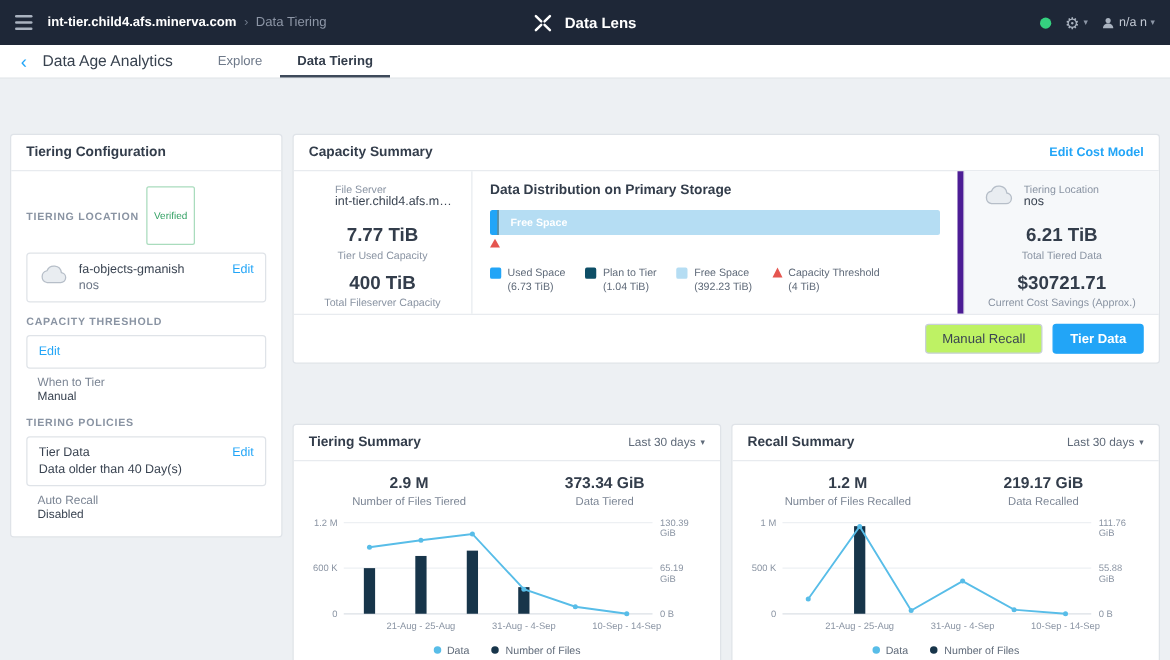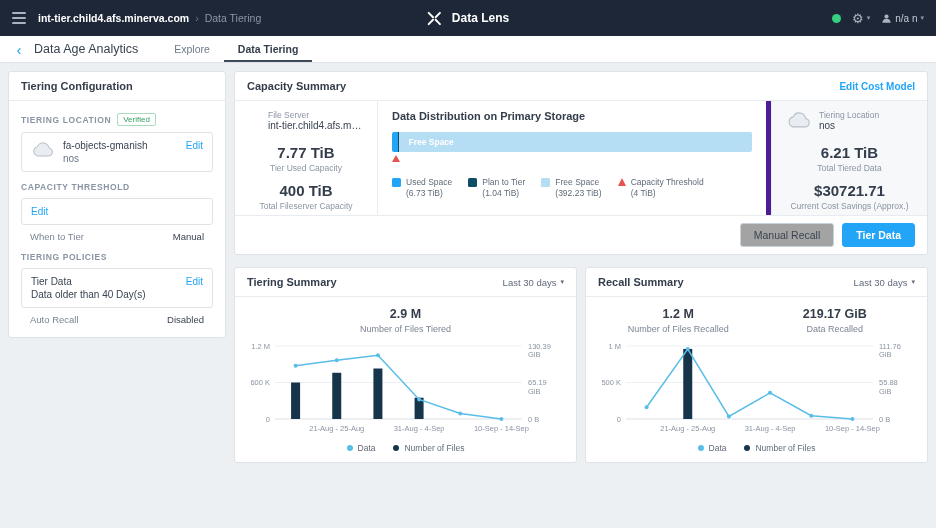--- a/index.html
+++ b/index.html
@@ -23,36 +23,36 @@
 
   
   .subheader { height:27px; background:#fff; border-bottom:1px solid #dfe3e8; display:flex; align-items:stretch; padding-left:8px; }
   .back { width:22px; display:flex; align-items:center; justify-content:center; color:#22a5f7; font-size:15px; cursor:pointer; }
   .page-title { display:flex; align-items:center; font-size:12.5px; color:#38424f; margin:0 22px 0 4px; }
   .tab { display:flex; align-items:center; padding:0 14px; font-size:10.5px; color:#6e7989; cursor:pointer; }
   .tab.active { color:#333d4b; font-weight:700; box-shadow:inset 0 -2px 0 #3e4a5a; }
 
   
   .content { display:flex; gap:8px; padding:8px; align-items:flex-start; }
-  .card { background:#fff; border:1px solid #dfe3e8; border-radius:3px; }
+  .card { background:#fff; border:1px solid #dfe3e8; border-radius:3px;margin-top:36px; }
   .card-header { display:flex; align-items:center; justify-content:space-between; padding:8px 12px; border-bottom:1px solid #e8ebef; }
   .card-title { font-size:11px; font-weight:700; color:#333d4b; }
   .main-col { flex:1; display:flex; flex-direction:column; gap:12px; }
 
   
   .cfg { width:219px; }
   .cfg-body { padding:2px 12px 12px; }
   .sec-head { display:flex; align-items:center; gap:6px; margin:10px 0 6px; font-size:8.5px; font-weight:700; letter-spacing:.6px; color:#8a94a3; }
-  .badge { font-size:8px; font-weight:400; letter-spacing:0; color:#36a266; border:1px solid #a9dcbd; border-radius:2px; padding:1px 5px; background:#fff; }
+  .badge { font-size:8px; font-weight:400; letter-spacing:0; color:#36a266; border:1px solid #a9dcbd; border-radius:2px; padding:18px 5px; background:#fff; }
   .cfg-box { border:1px solid #dfe3e8; border-radius:3px; padding:7px 9px; display:flex; gap:8px; align-items:flex-start; }
   .cfg-box .grow { flex:1; min-width:0; }
   .l1 { font-size:10px; color:#3a4452; }
   .l2 { font-size:10px; color:#3a4452; margin-top:2px; }
   .edit-link { color:#22a5f7; font-size:10px; cursor:pointer; }
-  .cfg-row { display:flex; justify-content:space-between; padding:6px 9px 0; font-size:9.5px; }
+  .cfg-row { display:flex; justify-content:space-between; padding:6px 9px 0; font-size:9.5px;flex-direction:column; }
   .cfg-row .k { color:#7b8594; }
   .cfg-row .v { color:#3a4452; }
 
   
   .cap-card { height:184px; display:flex; flex-direction:column; }
   .cap-body { display:flex; flex:1; min-height:0; }
   .cap-left { width:142px; padding:9px 22px; text-align:center; }
   .id-row { display:flex; align-items:center; gap:7px; text-align:left; padding:0 4px 4px; }
   .mini-label { font-size:8.5px; color:#8a94a3; }
   .mini-name { font-size:10px; color:#3a4452; white-space:nowrap; overflow:hidden; text-overflow:ellipsis; max-width:94px; }
@@ -66,21 +66,21 @@
   .marker-row { position:relative; height:9px; margin-top:3px; }
   .tri { position:absolute; width:0; height:0; border-left:4px solid transparent; border-right:4px solid transparent; border-bottom:7px solid #e5554f; }
   .tri-s { width:0; height:0; border-left:4.5px solid transparent; border-right:4.5px solid transparent; border-bottom:8px solid #e5554f; margin-top:1px; }
   .dist-legend { display:flex; gap:16px; margin-top:13px; }
   .leg-item { display:flex; gap:5px; align-items:flex-start; }
   .swatch { width:9px; height:9px; border-radius:1.5px; margin-top:1px; flex:none; }
   .leg-txt { font-size:8.5px; color:#5f6a79; line-height:1.3; }
   .cap-right { width:156px; background:#f6f8fa; border-left:1px solid #e8ebef; padding:9px 10px; text-align:center; }
   .cap-actions { border-top:1px solid #e8ebef; padding:7px 12px; display:flex; justify-content:flex-end; gap:8px; }
   .btn { font-size:10.5px; border-radius:3px; padding:5px 13px; cursor:pointer; font-family:inherit; }
-  .btn-secondary { background:#a3a3a3; border:1px solid #c8d0d9; color:#3a4452; }
+  .btn-secondary { background:#bef264; border:1px solid #c8d0d9; color:#3a4452; }
   .btn-primary { background:#22a5f7; border:1px solid #22a5f7; color:#fff; font-weight:700; }
 
   
   .charts-row { display:flex; gap:8px; }
   .chart-card { flex:1; height:196px; display:flex; flex-direction:column; min-width:0; }
   .range { display:flex; align-items:center; gap:4px; color:#5f6a79; font-size:9.5px; cursor:pointer; }
   .stats { display:flex; padding:10px 14px 2px; }
   .stat { flex:1; text-align:center; }
   .stat-v { font-size:12.5px; font-weight:700; color:#333d4b; }
   .stat-l { font-size:9px; color:#7b8594; margin-top:3px; }
@@ -288,20 +288,24 @@
           <span class="range">
             <span>Last 30 days</span>
             <span class="caret" style="color:#5f6a79">▾</span>
           </span>
         </div>
         <div class="stats">
           <div class="stat">
             <div class="stat-v">2.9 M</div>
             <div class="stat-l">Number of Files Tiered</div>
           </div>
+          <div class="stat">
+            <div class="stat-v">373.34 GiB</div>
+            <div class="stat-l">Data Tiered</div>
+          </div>
         </div>
         <div class="chart">
             <svg width="329" height="97">
               <line x1="34" x2="281" y1="8" y2="8" stroke="#edf0f3" stroke-width="1"></line>
               <text x="29" y="10.5" text-anchor="end" font-size="7.5" fill="#8a94a3">1.2 M</text>
               <text x="287" y="10.5" font-size="7.5" fill="#8a94a3"><tspan x="287">130.39</tspan><tspan x="287" dy="8.5">GiB</tspan></text>
               <line x1="34" x2="281" y1="44.5" y2="44.5" stroke="#edf0f3" stroke-width="1"></line>
               <text x="29" y="47" text-anchor="end" font-size="7.5" fill="#8a94a3">600 K</text>
               <text x="287" y="47" font-size="7.5" fill="#8a94a3"><tspan x="287">65.19</tspan><tspan x="287" dy="8.5">GiB</tspan></text>
               <line x1="34" x2="281" y1="81" y2="81" stroke="#dbe0e6" stroke-width="1"></line>

